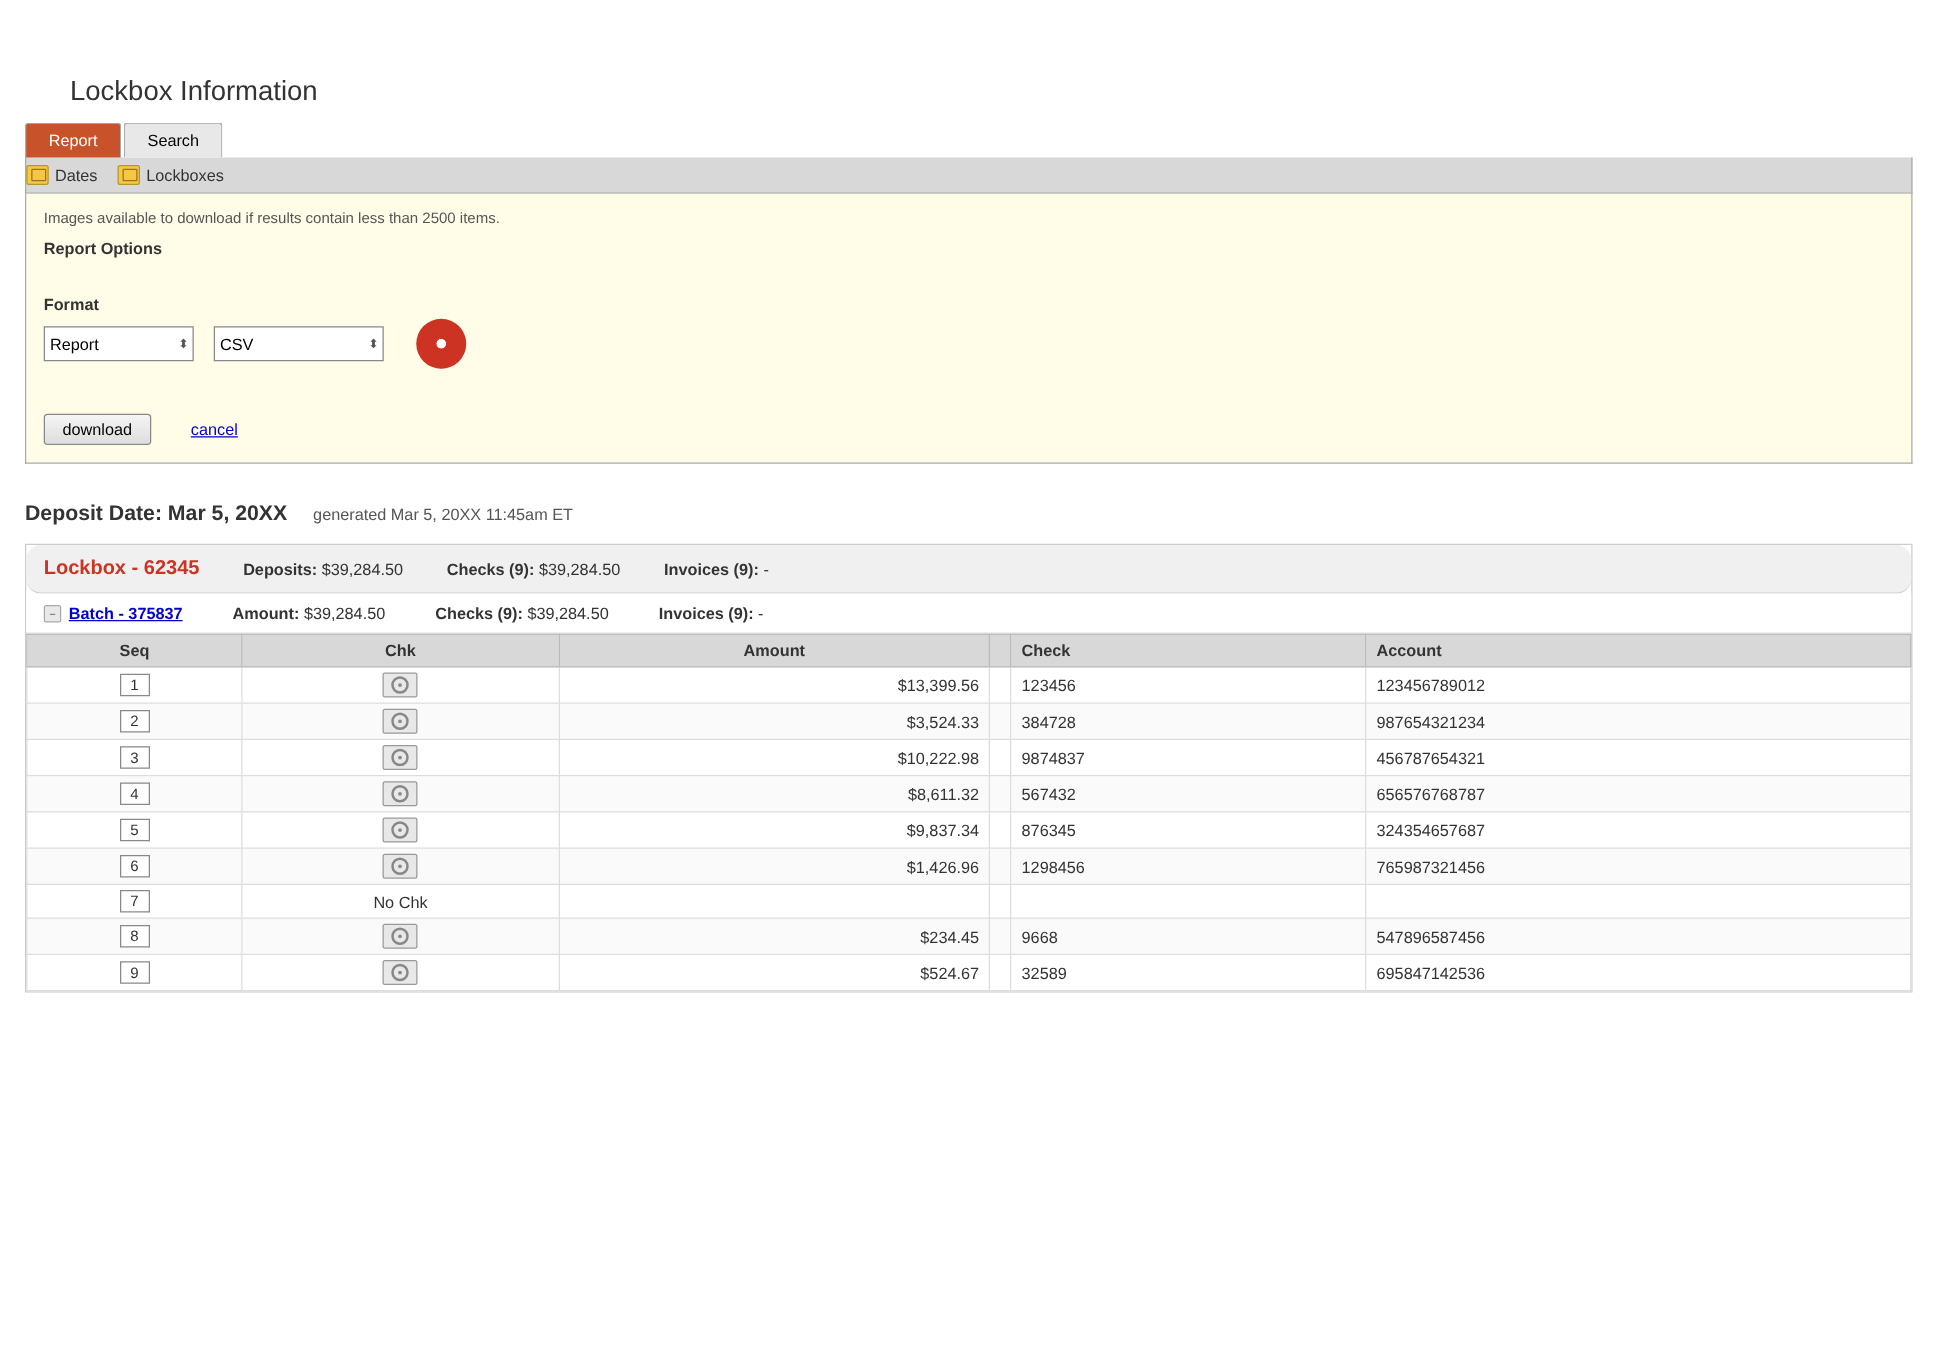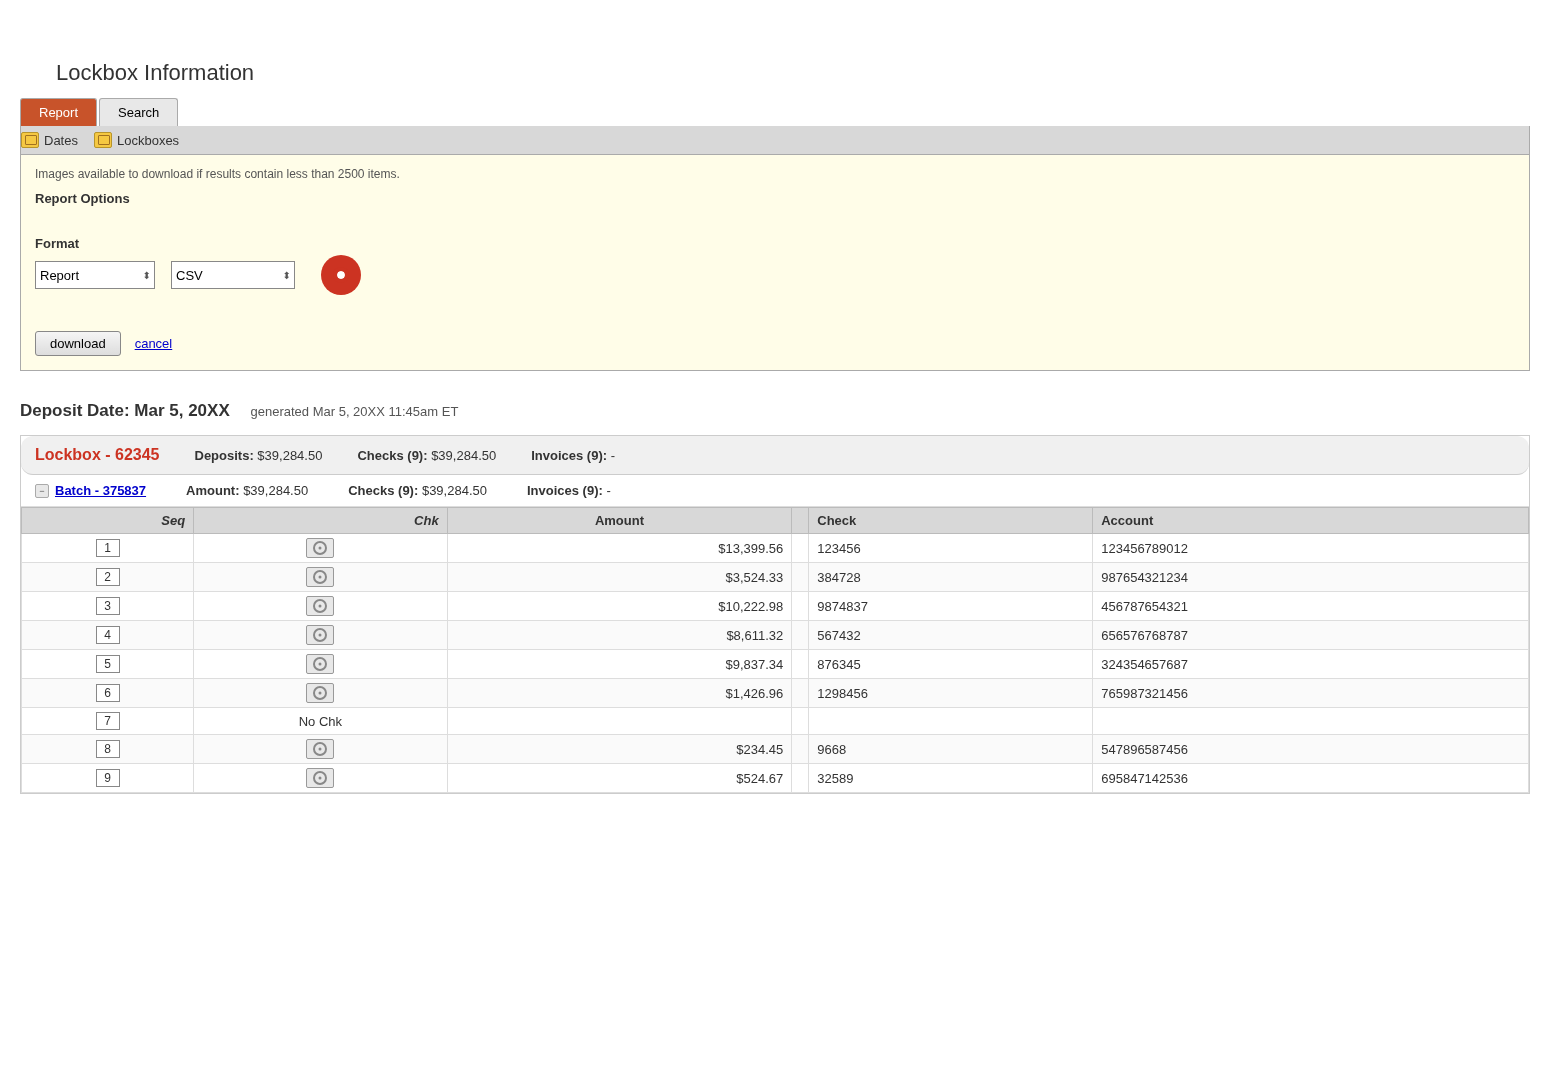--- a/index.html
+++ b/index.html
@@ -89,22 +89,22 @@
       content: '⬍';
       position: absolute;
       right: 4px;
       top: 50%;
       transform: translateY(-50%);
       font-size: 10px;
       pointer-events: none;
       color: #555;
     }
     .select-report { width: 120px; }
-    .select-format { width: 124px; }
-    .download-btn-row { display: flex; align-items: center; gap: 14px; margin-top: 36px; }
+    .select-format { width: 136px; }
+    .download-btn-row { display: flex; align-items: center; gap: 32px; margin-top: 36px; }
     .download-btn {
       padding: 4px 14px;
       border: 1px solid #888;
       background: linear-gradient(to bottom, #f5f5f5, #ddd);
       cursor: pointer;
       font-size: 13px;
       border-radius: 3px;
     }
     .cancel-link {
       color: #0000cc;
@@ -200,21 +200,21 @@
       font-size: 13px;
     }
     .data-table th {
       background: #d8d8d8;
       border: 1px solid #bbb;
       padding: 5px 8px;
       text-align: left;
       font-weight: bold;
     }
     .data-table th.right { text-align: center; }
-    .data-table th.center { text-align: right; font-style: italic; }
+    .data-table th.center { text-align: center; }
     .data-table td {
       border: 1px solid #ddd;
       padding: 4px 8px;
       vertical-align: middle;
     }
     .data-table tr:nth-child(even) td { background: #fafafa; }
     .data-table tr:nth-child(odd) td { background: #fff; }
     .data-table td.amount { text-align: right; }
     .data-table td.center { text-align: center; }
 

